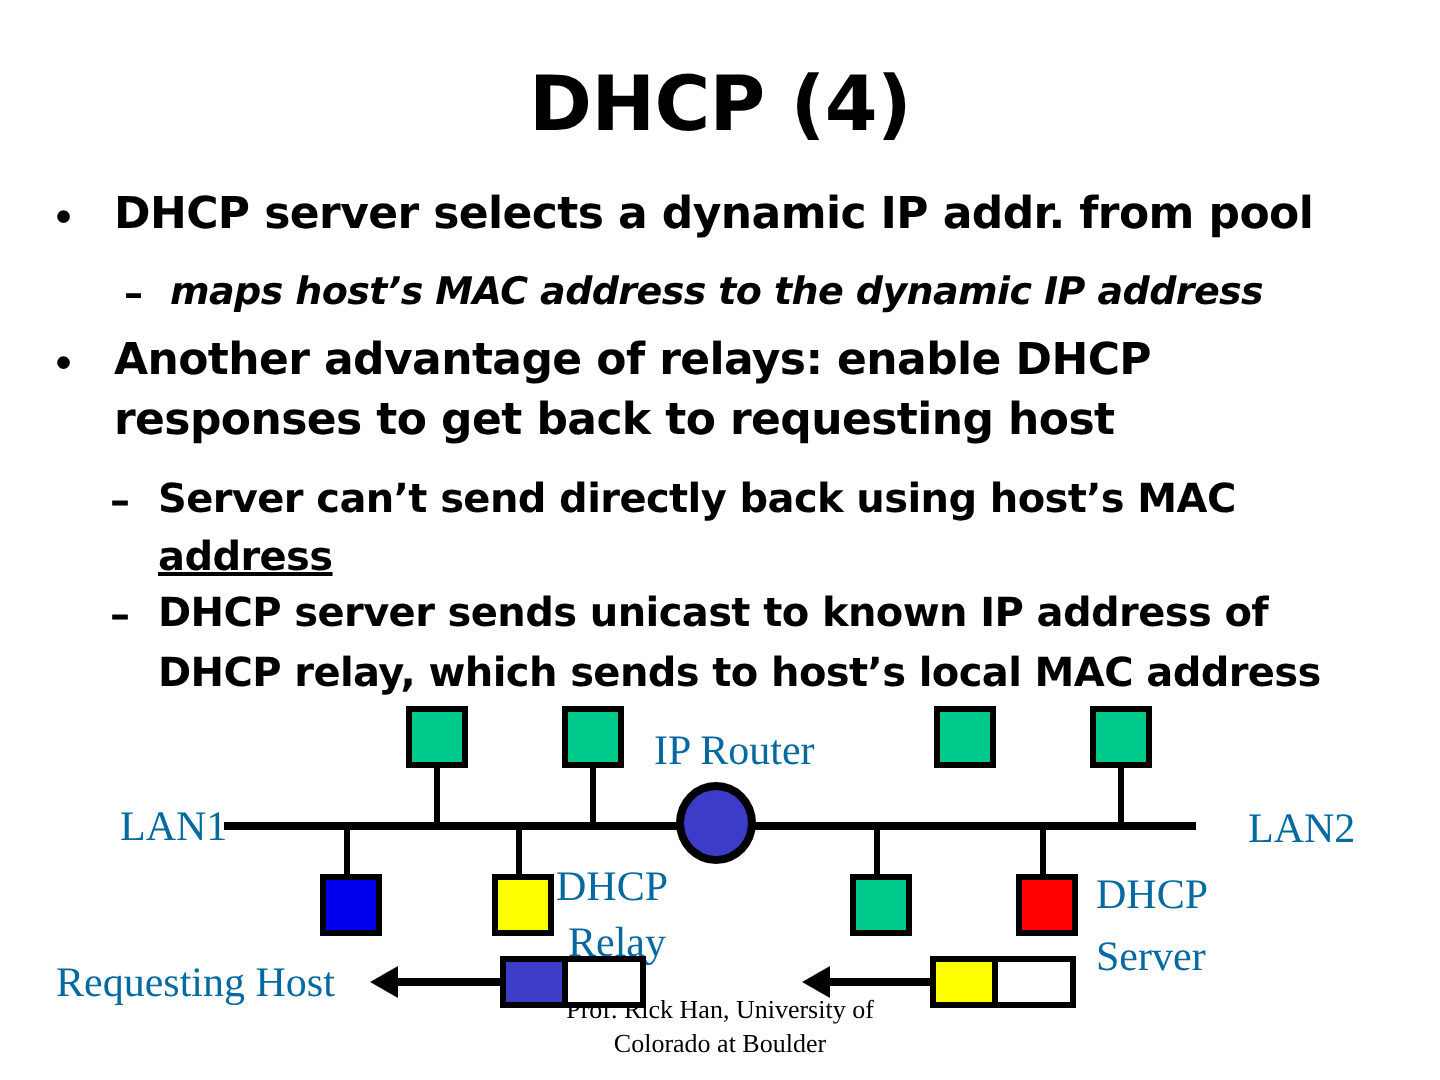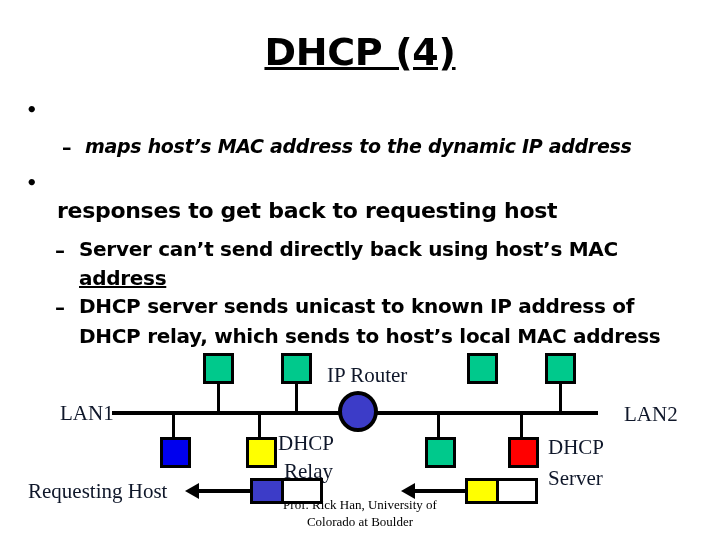--- a/index.html
+++ b/index.html
@@ -1,22 +1,22 @@
 <!DOCTYPE html>
 <html><head>
 <meta charset="utf-8">
 <style>
   html,body{margin:0;padding:0;background:#fff;}
   .slide{position:relative;width:720px;height:540px;background:#ffffff;overflow:hidden;
          font-family:"DejaVu Sans",sans-serif;}
   .comic{position:absolute;font-family:"DejaVu Sans",sans-serif;font-weight:700;color:#000;
          white-space:nowrap;line-height:1;letter-spacing:-0.3px;}
-  .serif{position:absolute;font-family:"Liberation Serif","DejaVu Serif",serif;color:#0f172a;
+  .serif{position:absolute;font-family:"Liberation Serif","DejaVu Serif",serif;color:#0369a1;
          white-space:nowrap;line-height:1;}
-  .title{left:0;right:0;text-align:center;top:33px;font-size:38px;text-decoration:underline;}
+  .title{left:0;right:0;text-align:center;top:33px;font-size:38px;}
   .t22{font-size:22px;} .t19{font-size:19px;} .t20{font-size:20px;}
   .s21{font-size:21px;}
   .node{position:absolute;width:25px;height:25px;border:3px solid #000;}
   .stem{position:absolute;width:3px;background:#000;}
   .bus{position:absolute;left:112px;top:411px;width:486px;height:4px;background:#000;}
   .router{position:absolute;left:338px;top:391px;width:32px;height:33px;border:4px solid #000;
           border-radius:50%;z-index:2;}
   .packet{position:absolute;width:67px;height:20px;border:3px solid #000;display:flex;
           background:#fff;z-index:3;}
   .cell-color{width:28px;height:20px;border-right:3px solid #000;}
@@ -28,25 +28,27 @@
           font-family:"Liberation Serif","DejaVu Serif",serif;color:#000;font-size:13px;line-height:1;}
 </style>
 </head>
 <body>
 
 <div class="slide">
 
   <div class="comic title">DHCP (4)</div>
 
   <div class="comic" style="left:26px;top:101px;font-size:18px;">•</div>
+  <div class="comic t22" style="left:57px;top:97px;">DHCP server selects a dynamic IP addr. from pool</div>
 
   <div class="comic t19" style="left:62px;top:138px;">–</div>
   <div class="comic t19" style="left:85px;top:137px;font-style:italic;">maps host’s MAC address to the dynamic IP address</div>
 
   <div class="comic" style="left:26px;top:174px;font-size:18px;">•</div>
+  <div class="comic t22" style="left:57px;top:170px;">Another advantage of relays: enable DHCP</div>
   <div class="comic t22" style="left:57px;top:200px;">responses to get back to requesting host</div>
 
   <div class="comic t20" style="left:55px;top:240px;">–</div>
   <div class="comic t20" style="left:79px;top:239px;">Server can’t send directly back using host’s MAC</div>
   <div class="comic t20" style="left:79px;top:268px;text-decoration:underline;">address</div>
 
   <div class="comic t20" style="left:55px;top:297px;">–</div>
   <div class="comic t20" style="left:79px;top:296px;">DHCP server sends unicast to known IP address of</div>
   <div class="comic t20" style="left:79px;top:326px;">DHCP relay, which sends to host’s local MAC address</div>
 

